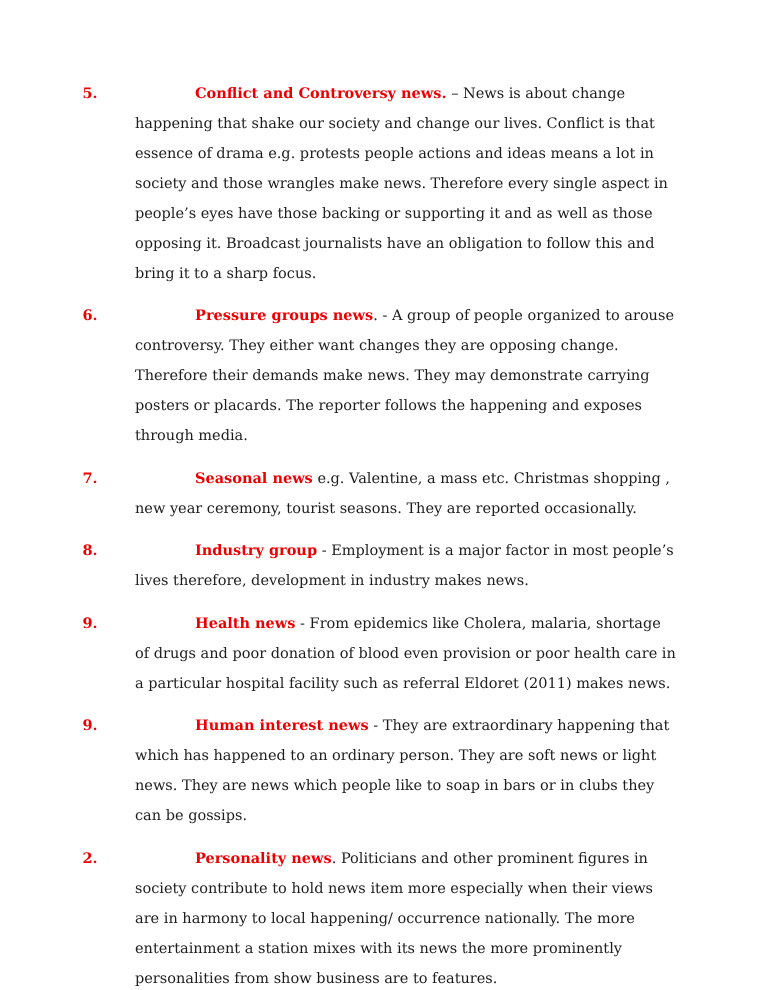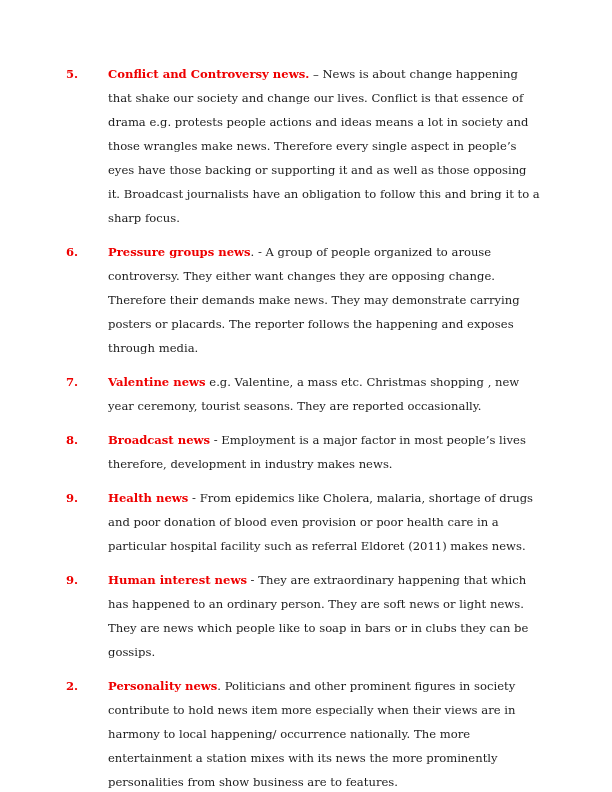--- a/index.html
+++ b/index.html
@@ -49,20 +49,21 @@
     font-size: 11.6px;
     line-height: 24px;
     text-align: left;
   }
   .body {
     display: block;
   }
   .term {
     font-weight: bold;
     color: #ee0000;
+    margin-left: 48px;
   }
   .sep {
     color: #1c1c1c;
   }
   .txt {
     color: #1c1c1c;
   }
 </style>
 </head>
 <body style="background: rgb(255, 255, 255);">
@@ -72,25 +73,25 @@
       <li class="item">
         <span class="num" style="color: rgb(238, 0, 0);">5.</span>
         <span class="body"><span class="term" style="color: rgb(238, 0, 0);">Conflict and Controversy news.</span><span class="sep" style="color: rgb(28, 28, 28);"> – </span><span class="txt" style="color: rgb(28, 28, 28);">News is about change happening that shake our society and change our lives. Conflict is that essence of drama e.g. protests people actions and ideas means a lot in society and those wrangles make news. Therefore every single aspect in people’s eyes have those backing or supporting it and as well as those opposing it. Broadcast journalists have an obligation to follow this and bring it to a sharp focus.</span></span>
       </li>
       <li class="item">
         <span class="num" style="color: rgb(238, 0, 0);">6.</span>
         <span class="body"><span class="term" style="color: rgb(238, 0, 0);">Pressure groups news</span><span class="sep" style="color: rgb(28, 28, 28);">. -  </span><span class="txt" style="color: rgb(28, 28, 28);">A group of people organized to arouse controversy. They either want changes they are opposing change. Therefore their demands make news. They may demonstrate carrying posters or placards. The reporter follows the happening and exposes through media.</span></span>
       </li>
       <li class="item">
         <span class="num" style="color: rgb(238, 0, 0);">7.</span>
-        <span class="body"><span class="term" style="color: rgb(238, 0, 0);">Valentine news</span><span class="sep" style="color: rgb(28, 28, 28);"> </span><span class="txt" style="color: rgb(28, 28, 28);">e.g.  Valentine, a mass etc. Christmas shopping , new year ceremony, tourist seasons. They are reported occasionally.</span></span>
+        <span class="body"><span class="term" style="color: rgb(238, 0, 0);">Seasonal news</span><span class="sep" style="color: rgb(28, 28, 28);"> </span><span class="txt" style="color: rgb(28, 28, 28);">e.g.  Valentine, a mass etc. Christmas shopping , new year ceremony, tourist seasons. They are reported occasionally.</span></span>
       </li>
       <li class="item">
         <span class="num" style="color: rgb(238, 0, 0);">8.</span>
-        <span class="body"><span class="term" style="color: rgb(238, 0, 0);">Broadcast news</span><span class="sep" style="color: rgb(28, 28, 28);"> -  </span><span class="txt" style="color: rgb(28, 28, 28);">Employment is a major factor in most people’s lives therefore, development in industry makes news.</span></span>
+        <span class="body"><span class="term" style="color: rgb(238, 0, 0);">Industry group</span><span class="sep" style="color: rgb(28, 28, 28);"> -  </span><span class="txt" style="color: rgb(28, 28, 28);">Employment is a major factor in most people’s lives therefore, development in industry makes news.</span></span>
       </li>
       <li class="item">
         <span class="num" style="color: rgb(238, 0, 0);">9.</span>
         <span class="body"><span class="term" style="color: rgb(238, 0, 0);">Health news</span><span class="sep" style="color: rgb(28, 28, 28);"> -  </span><span class="txt" style="color: rgb(28, 28, 28);">From epidemics like Cholera, malaria, shortage of drugs and poor donation of blood even provision or poor health care in a particular hospital facility such as referral Eldoret (2011) makes news.</span></span>
       </li>
       <li class="item">
         <span class="num" style="color: rgb(238, 0, 0);">9.</span>
         <span class="body"><span class="term" style="color: rgb(238, 0, 0);">Human interest news</span><span class="sep" style="color: rgb(28, 28, 28);"> -  </span><span class="txt" style="color: rgb(28, 28, 28);">They are extraordinary happening that which has happened to an ordinary person. They are soft news or light news. They are news which people like to soap in bars or in clubs they can be gossips.</span></span>
       </li>
       <li class="item">

